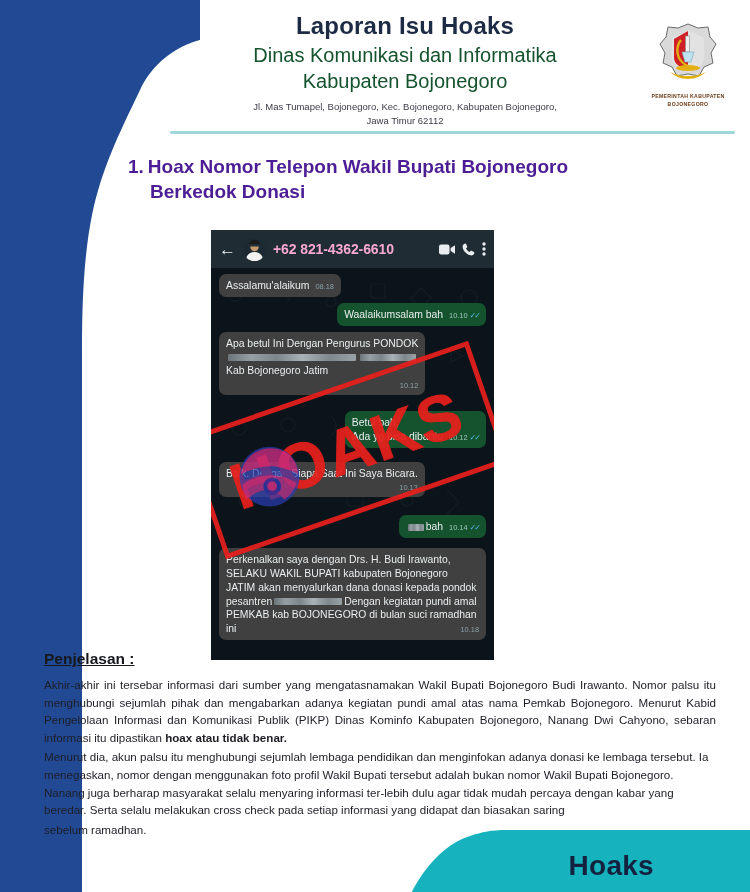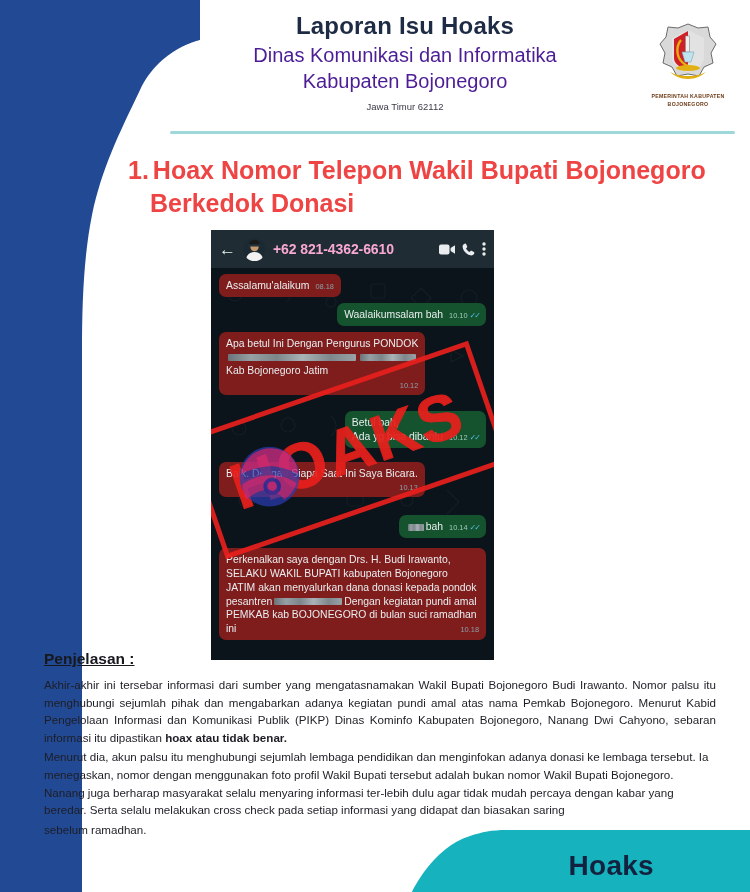--- a/index.html
+++ b/index.html
@@ -28,42 +28,42 @@
     font-family:"Liberation Serif", serif;margin-top:2px;
   }
 
   .head-text{
     position:absolute;left:190px;top:12px;width:430px;text-align:center;z-index:5;
   }
   .title-main{
     font-size:24px;font-weight:bold;color:#1d2b45;letter-spacing:.2px;margin:0 0 4px 0;
   }
   .title-sub{
-    font-size:20px;color:#4c1d95;line-height:1.18;margin:2px;
+    font-size:20px;color:#14532d;line-height:1.18;margin:2px;
   }
   .title-addr{
     font-size:9.5px;color:#3b3b48;line-height:1.45;margin-top:7px;
   }
 
   .emblem{
     position:absolute;left:640px;top:22px;width:96px;text-align:center;z-index:5;
   }
   .emblem-caption{
     font-size:5.2px;font-weight:bold;color:#6b3a16;letter-spacing:.3px;line-height:1.5;margin-top:1px;
   }
 
   .divider{
     position:absolute;left:170px;top:131px;width:565px;height:3px;
     background:#9fd8da;border-radius:2px;z-index:4;
   }
 
   
   .item-title{
     position:absolute;left:128px;top:154px;width:600px;z-index:6;
-    font-size:25px;font-weight:bold;color:#ef4444;line-height:1.32;
+    font-size:19px;font-weight:bold;color:#4c1d95;line-height:1.32;
   }
   .item-num{margin-right:4px;}
   .item-title-l2{padding-left:22px;display:block;}
 
   
   .wa{
     position:absolute;left:211px;top:230px;width:283px;height:430px;
     background:#0d1418;z-index:6;overflow:hidden;
   }
   .wa-topbar{
@@ -87,21 +87,21 @@
   .wa-pattern{
     position:absolute;inset:0;opacity:.055;
   }
   .bubbles{position:relative;z-index:2;display:flex;flex-direction:column;gap:6px;}
   .row{display:flex;}
   .row.out{justify-content:flex-end;}
   .bub{
     max-width:88%;border-radius:7px;padding:5px 7px 4px 7px;
     font-size:10.4px;color:#e9edef;line-height:1.33;position:relative;
   }
-  .bub.in{background:#7f1d1d;}
+  .bub.in{background:#404040;}
   .bub.out{background:#14532d;}
   .meta{
     font-size:7.4px;color:#8aa0a8;margin-left:6px;display:inline-block;vertical-align:baseline;
     white-space:nowrap;
   }
   .meta.o{color:#9fc7bd;}
   .ticks{color:#53bdeb;font-size:8px;margin-left:2px;letter-spacing:-2px;}
   .redact{
     display:inline-block;height:7px;border-radius:1px;vertical-align:middle;
     background:linear-gradient(90deg,#6b7478 0%,#96a0a4 18%,#7b858a 38%,#a9b2b6 58%,#7e888c 80%,#99a2a6 100%);
@@ -164,20 +164,21 @@
   </div>
 
   <div class="header">
 
 
     <div class="head-text">
       <div class="title-main">Laporan Isu Hoaks</div>
       <div class="title-sub">Dinas Komunikasi dan Informatika</div>
       <div class="title-sub">Kabupaten Bojonegoro</div>
       <div class="title-addr">
+        <div>Jl. Mas Tumapel, Bojonegoro, Kec. Bojonegoro, Kabupaten Bojonegoro,</div>
         <div>Jawa Timur 62112</div>
       </div>
     </div>
 
     <div class="emblem">
       <svg width="60" height="66" viewBox="0 0 60 66">
         <path d="M30,2 L40,6 L50,5 L52,15 L58,22 L53,31 L55,41 L46,45 L41,54 L30,52 L19,54 L14,45 L5,41 L7,31 L2,22 L8,15 L10,5 L20,6 Z" fill="#d9d9d9" stroke="#6b6b6b" stroke-width="1"></path>
         <path d="M30,8 L14,16 L14,36 C14,43 22,48 30,50 C38,48 46,43 46,36 L46,16 Z" fill="#e2e2e2"></path>
         <path d="M30,9 L16,17 L16,36 C16,42 23,46 30,48 Z" fill="#cf2027"></path>
         <path d="M23,18 C18,24 18,34 24,40 C27,43 30,44 30,44" fill="none" stroke="#e3b014" stroke-width="2.4"></path>

